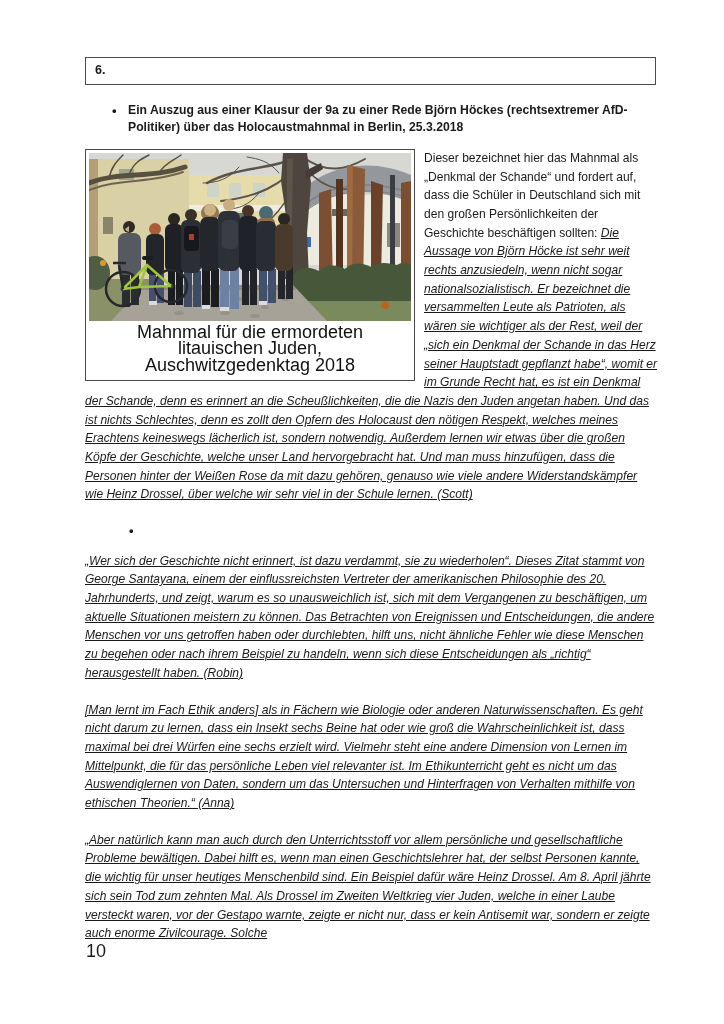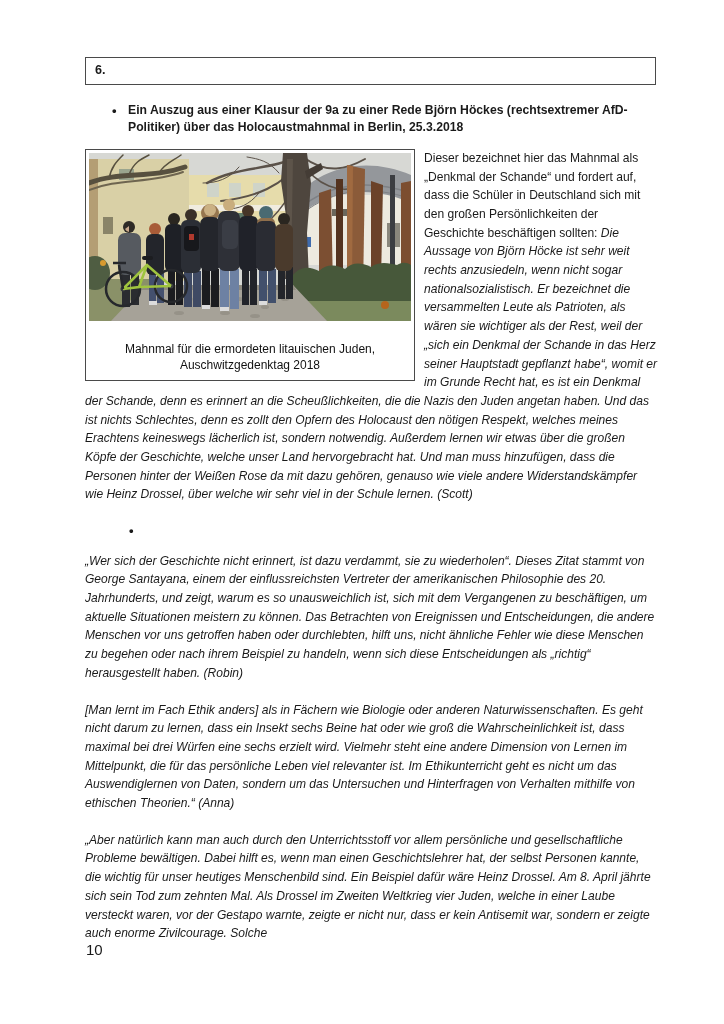--- a/index.html
+++ b/index.html
@@ -16,33 +16,33 @@
   }
 
   .bullet{display:flex;font-weight:bold;font-size:12.2px;line-height:17.4px;}
   .bullet .dot{width:16px;flex:0 0 16px;font-size:13px;}
   .bullet1{margin:17px 0 12px 27px;width:532px;}
   .bullet2{clear:both;margin:13px 0 12px 44px;width:500px;}
 
   .body-text{font-size:12.05px;line-height:18.7px;}
   p{margin:0;}
   .para{margin-bottom:18px;}
-  .it{font-style:italic;}
+  .it{font-style:italic;text-decoration:underline;}
 
   figure{
     float:left;margin:0 9px 4px 0;box-sizing:border-box;
     width:330px;border:1px solid #4a4a4a;background:#fff;padding:3px;
   }
   figure svg{display:block;width:322px;height:168px;}
   figcaption{
-    text-align:center;font-size:12px;line-height:16.6px;
-    padding:20px 6px 3px 6px;color:#111;
-  }
-
-  .page-number{position:absolute;left:86px;top:941px;font-size:15px;}
+    text-align:center;font-size:18px;line-height:16.6px;
+    padding:3px 6px 3px 6px;color:#111;
+  }
+
+  .page-number{position:absolute;left:86px;top:941px;font-size:18px;}
 </style>
 </head>
 <body>
 
 <div class="content">
 
   <div class="heading-box">
     <span>6.</span>
   </div>
 

